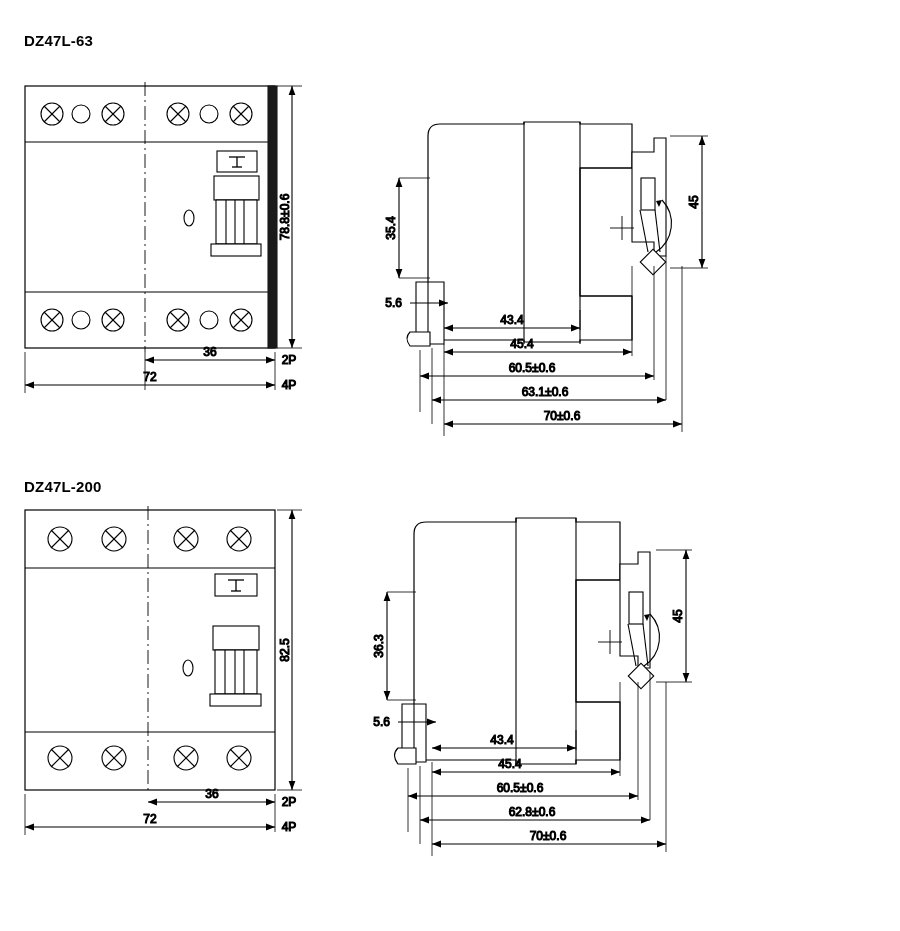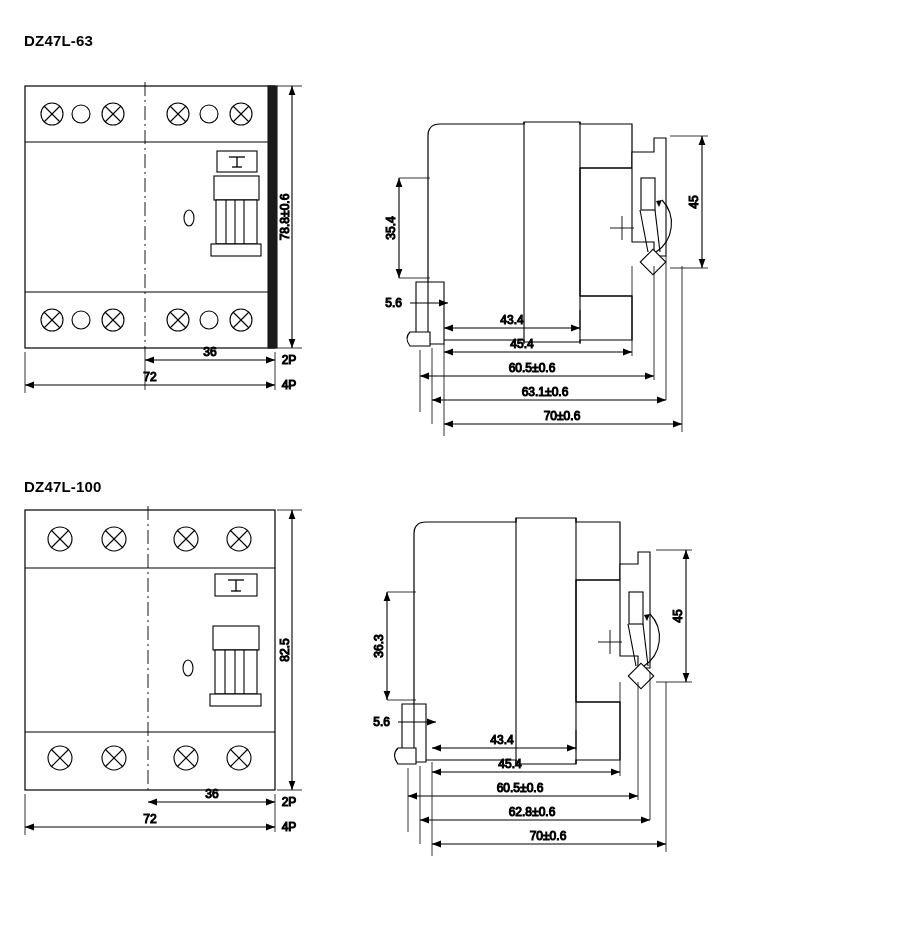--- a/index.html
+++ b/index.html
@@ -238,21 +238,21 @@
             <path d="M692,208 l-3.4,-9 h6.8 z" fill="#000" stroke="none"></path>
             <line x1="660" y1="76" x2="698" y2="76" stroke-width="0.8"></line>
             <line x1="660" y1="208" x2="698" y2="208" stroke-width="0.8"></line>
             <text class="dim-txt" x="688" y="142" text-anchor="middle" transform="rotate(-90 688 142)">45</text>
           </g>
         </g>
       </g>
     </svg>
   </div>
 
-  <div class="section-title" style="left:24px; top:478px;">DZ47L-100</div>
+  <div class="section-title" style="left:24px; top:478px;">DZ47L-200</div>
 
   <div class="dwg" style="left:10px; top:500px;">
     <svg width="880" height="420" viewBox="0 0 880 420">
       <g fill="none" stroke="#000" stroke-width="1.1" shape-rendering="geometricPrecision">
 
         <g>
           <rect x="15" y="10" width="250" height="280" fill="#fff" stroke="#000" stroke-width="1.2"></rect>
           <line x1="15" y1="68" x2="265" y2="68"></line>
           <line x1="15" y1="232" x2="265" y2="232"></line>
 

